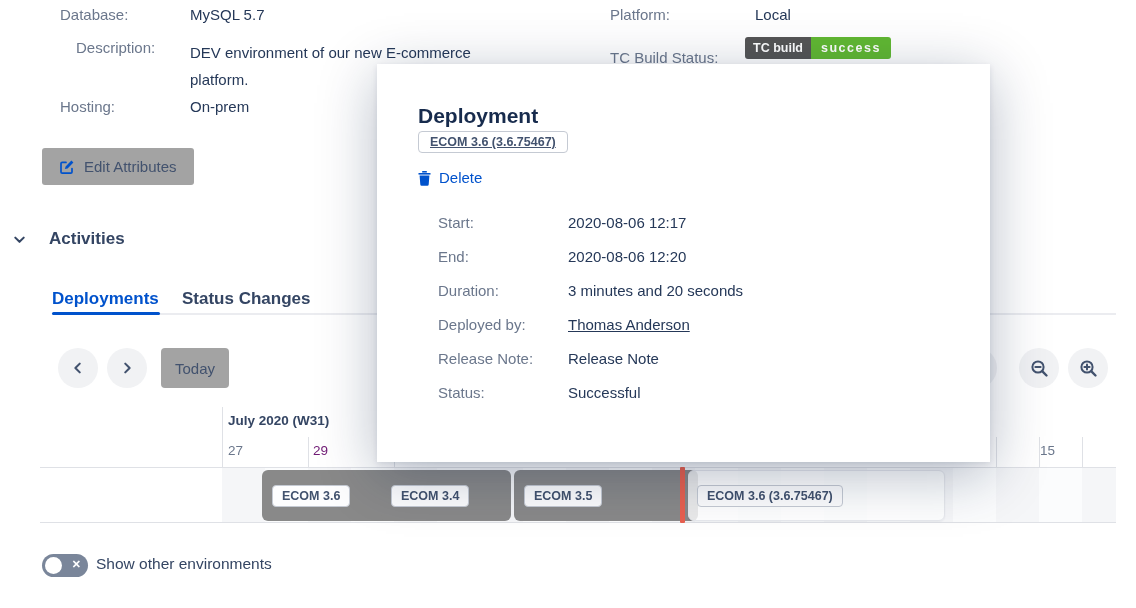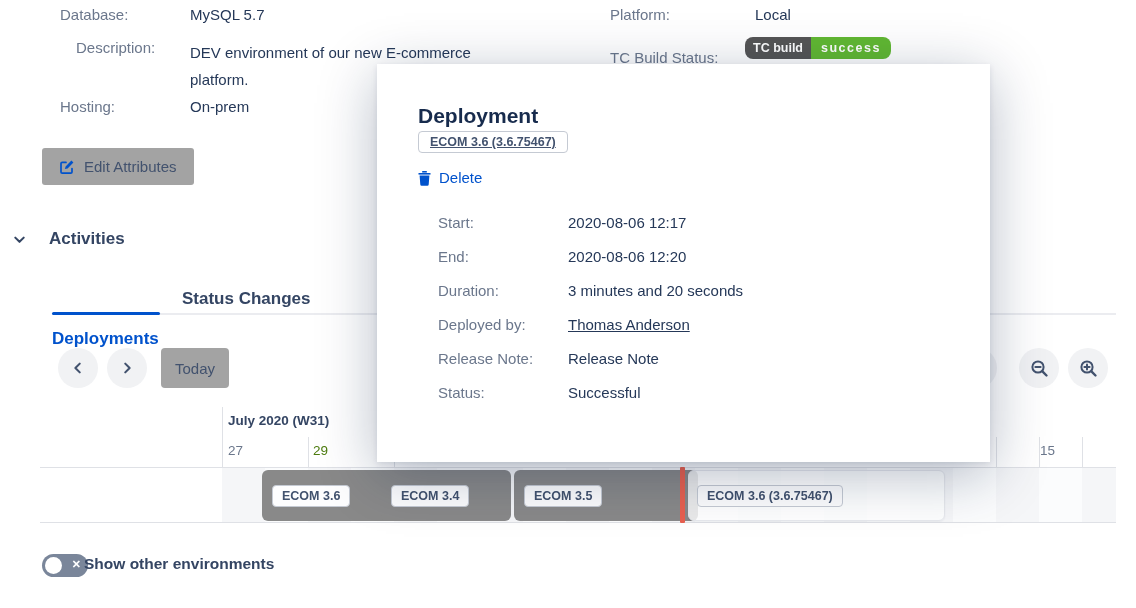--- a/index.html
+++ b/index.html
@@ -6,21 +6,21 @@
   html,body { background:#fff; }
   body { font-family: "Liberation Sans", sans-serif; }
   #page { position: relative; width: 1136px; height: 608px; background:#fff; overflow: hidden; }
   .abs { position: absolute; }
   .lbl { color:#6B778C; font-size:15px; }
   .val { color:#253858; font-size:15px; }
   .link { color:#0052CC; text-decoration:none; cursor:pointer; }
   .link.u { text-decoration:underline; }
 
   
-  .badge { display:flex; font-size:12.5px; font-weight:bold; color:#fff; border-radius:8px; overflow:hidden;align-items:center; }
+  .badge { display:flex; font-size:12.5px; font-weight:bold; color:#fff; border-radius:3px; overflow:hidden;align-items:center; }
   .badge .seg-l { background:#555555; padding:4px 8px; }
   .badge .seg-r { background:#61B832; padding:4px 10px; letter-spacing:1.5px; }
 
   
   .btn-soft { display:inline-flex; align-items:center; gap:9px; background:#a3a3a3; border:none; border-radius:3px;
               color:#42526E; font-size:15px; font-family:inherit; cursor:pointer; }
   .circle-btn { width:40px; height:40px; border-radius:50%; background:#F1F2F4; border:none; display:flex;
                 align-items:center; justify-content:center; cursor:pointer; }
 
   
@@ -83,21 +83,21 @@
   <div class="abs" style="left:12px; top:229px; display:flex; align-items:center; gap:22px; cursor:pointer;">
     <span style="display:flex;">
       <svg width="15" height="15" viewBox="0 0 16 16" fill="none">
         <path d="M3.5 6l4.5 4.5L12.5 6" stroke="#344563" stroke-width="2.2" stroke-linecap="round" stroke-linejoin="round"></path>
       </svg>
     </span>
     <span style="font-size:17px; font-weight:bold; color:#344563;">Activities</span>
   </div>
 
   <div class="abs" style="left:52px; top:288px; width:1064px; height:27px; border-bottom:2px solid #EBECF0;"></div>
-  <div class="abs tab active" style="left:52px; top:289px;margin-top:40px;">Deployments</div>
+  <div class="abs tab active" style="left:52px; top:289px;">Deployments</div>
   <div class="abs" style="left:52px; top:312px; width:108px; height:3px; background:#0052CC; border-radius:2px;"></div>
   <div class="abs tab inactive" style="left:182px; top:289px;">Status Changes</div>
 
   <button class="abs circle-btn" style="left:58px; top:348px;">
     <span style="display:flex;">
       <svg width="14" height="14" viewBox="0 0 16 16" fill="none">
           <path d="M10 3L5 8l5 5" stroke="#42526E" stroke-width="2.4" stroke-linecap="round" stroke-linejoin="round"></path>
         </svg>
     </span>
   </button>
@@ -142,21 +142,21 @@
   <div class="abs" style="left:228px; top:413px; font-size:13.5px; font-weight:bold; color:#344563;">July 2020 (W31)</div>
 
   <div class="abs gridline" style="left:222px; top:407px; height:60px;"></div>
   <div class="abs gridline" style="left:308px; top:437px; height:30px;"></div>
   <div class="abs gridline" style="left:394px; top:437px; height:30px;"></div>
   <div class="abs gridline" style="left:996px; top:437px; height:86px;"></div>
   <div class="abs gridline" style="left:1039px; top:437px; height:86px;"></div>
   <div class="abs gridline" style="left:1082px; top:437px; height:86px;"></div>
 
   <div class="abs" style="left:228px; top:443px; font-size:13.5px; color:#6B778C;">27</div>
-  <div class="abs" style="left:313px; top:443px; font-size:13.5px; color:#4d7c0f;">29</div>
+  <div class="abs" style="left:313px; top:443px; font-size:13.5px; color:#701a75;">29</div>
   <div class="abs" style="left:1040px; top:443px; font-size:13.5px; color:#6B778C;">15</div>
 
   <div class="abs" style="left:40px; top:467px; width:1076px; height:1px; background:#DFE1E6;"></div>
   <div class="abs" style="left:222px; top:468px; width:894px; height:54px;
        background:repeating-linear-gradient(to right, #F5F6F8 0 43px, #FBFCFD 43px 86px);"></div>
   <div class="abs" style="left:40px; top:522px; width:1076px; height:1px; background:#DFE1E6;"></div>
 
 
   <div class="bar" style="left:223px; width:155px;margin-left:39px;">
     <span class="chip">ECOM 3.6</span>
@@ -171,21 +171,21 @@
   <div class="abs" style="left:680px; top:467px; width:5px; height:56px; background:#E8604F; border-radius:1px;"></div>
 
   <div class="bar light" style="left:688px; width:257px;">
     <span class="chip" style="left:8px;">ECOM 3.6 (3.6.75467)</span>
   </div>
 
   <div class="toggle">
     <span class="knob"></span>
     <span class="x">✕</span>
   </div>
-  <div class="abs" style="left:84px; top:555px; font-size:15.5px; color:#344563;font-weight:bold;">Show other environments</div>
+  <div class="abs" style="left:96px; top:555px; font-size:15.5px; color:#344563;">Show other environments</div>
 
   <div id="popup">
     <div class="abs" style="left:41px; top:40px; font-size:21px; font-weight:bold; color:#172B4D;">Deployment</div>
 
     <div class="abs chip" style="left:41px; top:67px; padding:3px 11px; font-size:12.5px; text-decoration:underline; background:#fff;">ECOM 3.6 (3.6.75467)</div>
 
     <div class="abs" style="left:40px; top:105px; display:flex; align-items:center; gap:7px; cursor:pointer;">
       <span style="display:flex;">
         <svg width="15" height="16" viewBox="0 0 15 16" fill="#0052CC">
           <path d="M1.5 3h12v1.6h-12z"></path>

